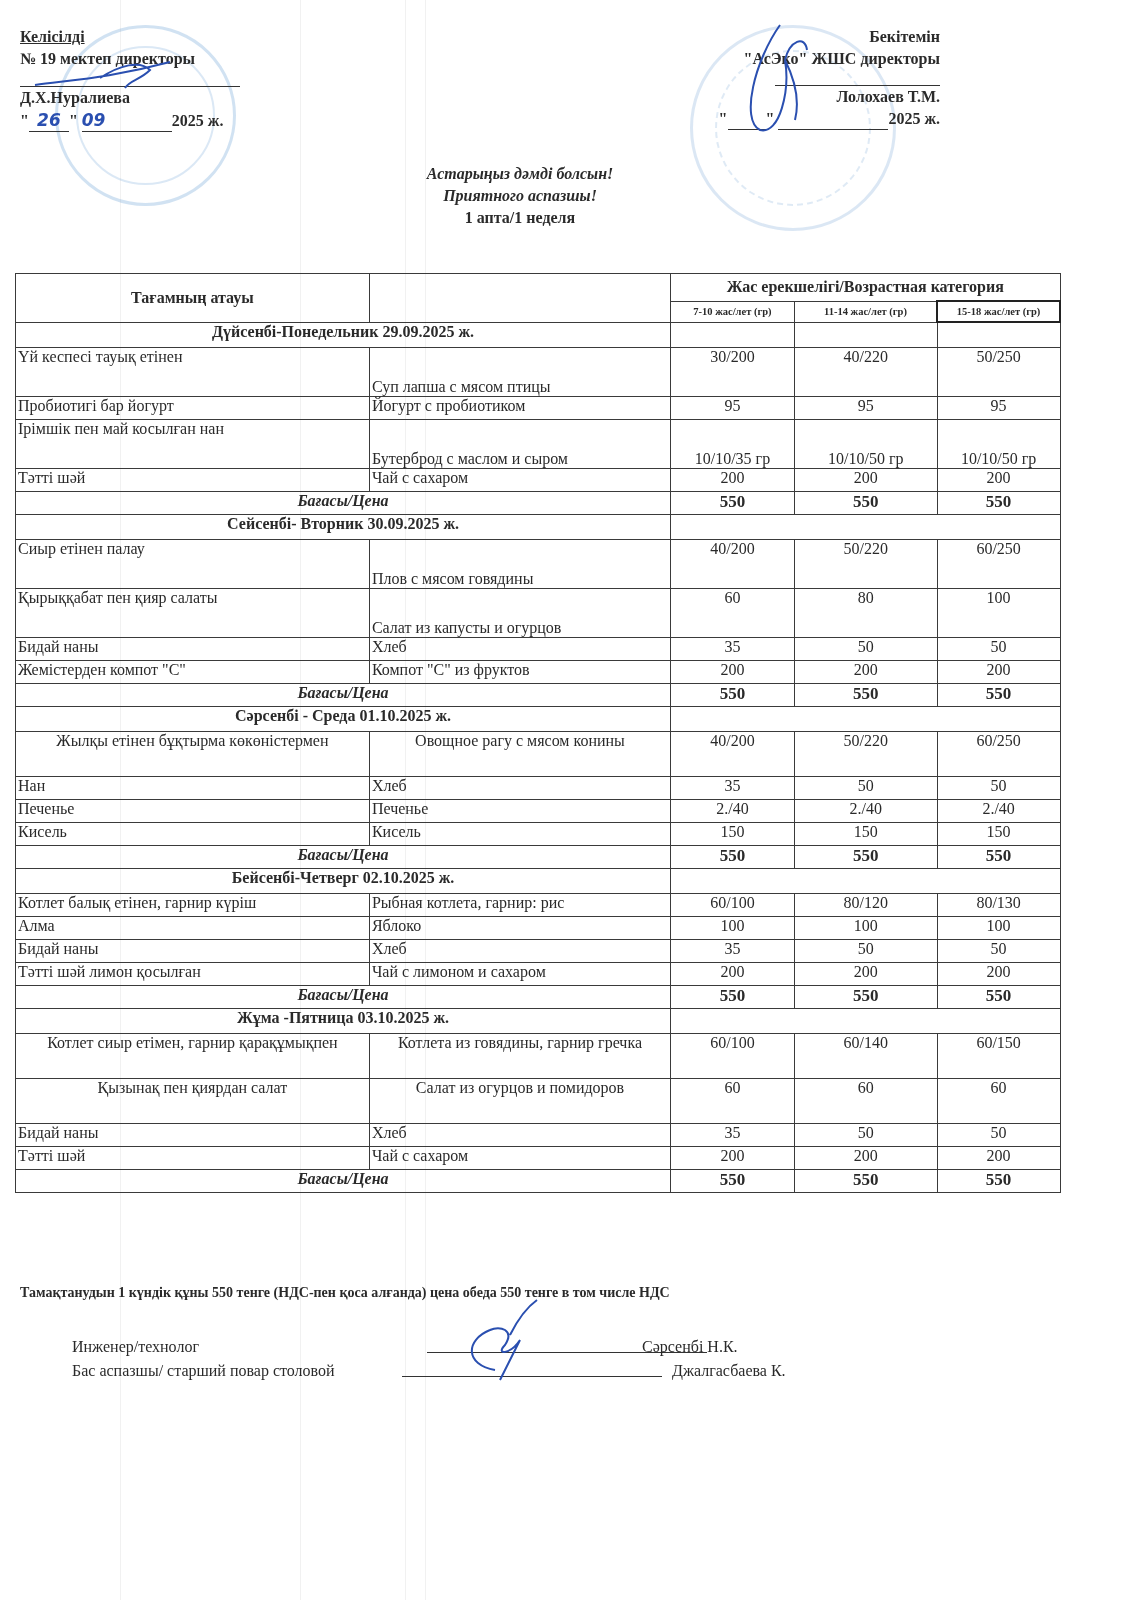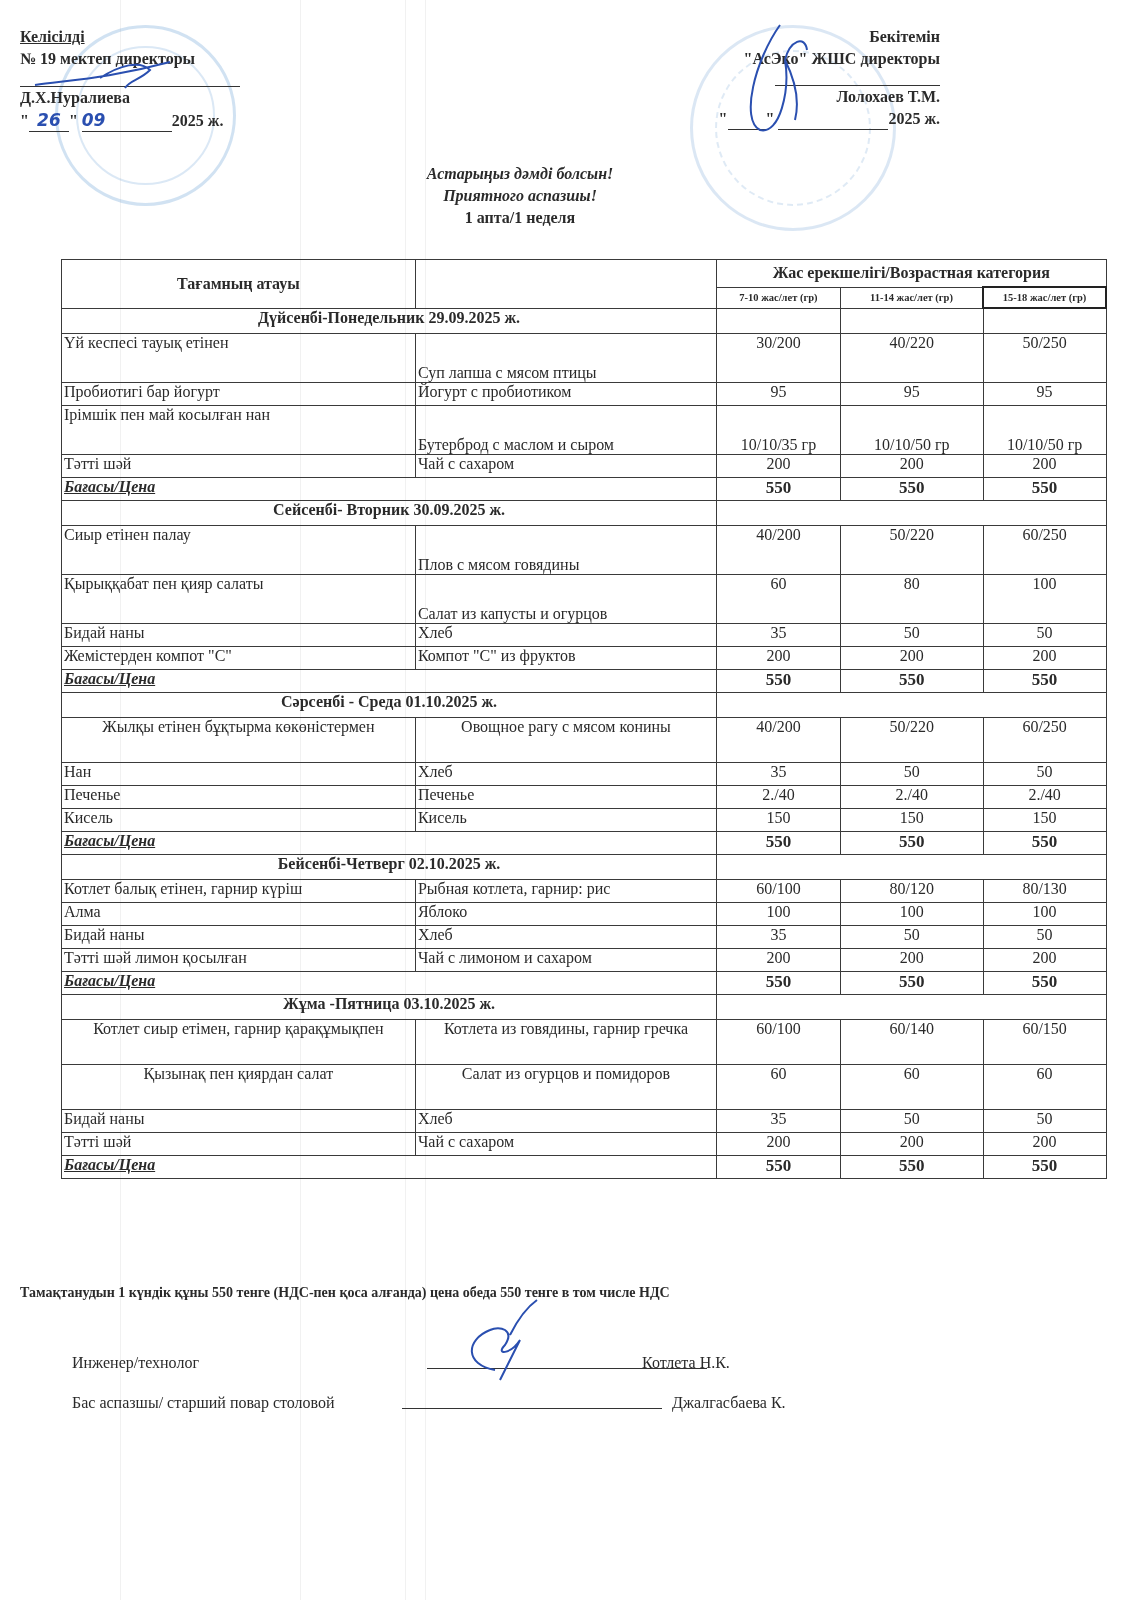--- a/index.html
+++ b/index.html
@@ -25,41 +25,41 @@
     .hdr { position:absolute; font-size:16px; font-weight:bold; line-height:22px; color:#2b2b2b; }
     .hdr-left { left:20px; top:26px; width:250px; }
     .hdr-left .c { width:210px; display:block;text-decoration:underline; }
     .hdr-right { left:680px; top:26px; width:260px; text-align:right; }
     .sigline { display:inline-block; border-bottom:1px solid #333; vertical-align:bottom; }
     .handwrite { font-family:"DejaVu Sans", sans-serif; font-style:italic; font-weight:bold; color:#2a4fb0; font-size:17px; }
 
     .titles { position:absolute; left:330px; top:163px; width:380px; text-align:center; font-size:16px; line-height:22px; }
     .titles .it { font-style:italic; font-weight:bold; }
 
-    table.menu { position:absolute; left:15px; top:259px; width:1046px; border-collapse:collapse;
-                 font-size:16px; table-layout:fixed;margin-left:46px; }
+    table.menu { position:absolute; left:15px; top:273px; width:1046px; border-collapse:collapse;
+                 font-size:16px; table-layout:fixed; }
     table.menu td, table.menu th { border:1px solid #3a3a3a; padding:0 2px; vertical-align:top; }
     table.menu th { font-weight:bold; }
     .col1 { width:349px; } .col2 { width:297px; } .col3 { width:122px; } .col4 { width:141px; } .col5 { width:121px; }
     .th-main { height:46px; font-size:16px; vertical-align:middle !important; text-align:center; }
     .th-age { font-size:10.5px; height:19px; text-align:center; vertical-align:middle !important; }
     .th-age.boxed { border:2px solid #222 !important; }
     .age-top { height:26px; text-align:center; vertical-align:middle !important; }
     td.num { text-align:center; }
     td.day { font-weight:bold; text-align:center; height:24px; vertical-align:middle; }
-    td.price-label { text-align:left; font-weight:bold; font-style:italic; vertical-align:bottom; height:22px;text-decoration:underline; }
+    td.price-label { text-align:center; font-weight:bold; font-style:italic; vertical-align:bottom; height:22px; }
     td.price { font-weight:bold; text-align:center; vertical-align:middle; font-size:17px; }
     .r1 td { height:22px; }
     .rtall td { height:48px; }
     .rmid td { height:44px;text-align:center; }
     .bottom { vertical-align:bottom !important; }
 
     .footer-note { position:absolute; left:20px; top:1285px; font-size:14px; font-weight:bold; }
     .sig-block { position:absolute; left:72px; top:1335px; font-size:16px; line-height:24px; width:760px; }
-    .sig-row { position:relative; height:24px;margin-top:16px; }
+    .sig-row { position:relative; height:24px; }
     .sig-row .role { position:absolute; left:0; }
     .sig-row .line { position:absolute; left:355px; width:280px; border-bottom:1px solid #333; top:17px; }
     .sig-row .name { position:absolute; left:570px; }
     .sig-row.r2 .line { left:330px; width:260px; }
     .sig-row.r2 .name { left:600px; }
     svg.scrib { position:absolute; pointer-events:none; }
   </style>
 </head>
 <body>
 
@@ -323,21 +323,21 @@
         </tr>
       </tbody>
   </table>
 
   <div class="footer-note">Тамақтанудын 1 күндік құны 550 тенге (НДС-пен қоса алғанда) цена обеда 550 тенге в том числе НДС</div>
 
   <div class="sig-block">
     <div class="sig-row">
       <span class="role">Инженер/технолог</span>
       <span class="line"></span>
-      <span class="name">Котлета Н.К.</span>
+      <span class="name">Сәрсенбі Н.К.</span>
     </div>
     <div class="sig-row r2">
       <span class="role">Бас аспазшы/ старший повар столовой</span>
       <span class="line"></span>
       <span class="name">Джалгасбаева К.</span>
     </div>
   </div>
   <svg class="scrib" style="left:455px;top:1295px" width="90" height="90">
     <path d="M40 75 C10 70, 10 45, 35 35 C45 30, 60 35, 50 50 C40 60, 55 60, 65 45 L45 85 M55 40 C65 20, 75 10, 82 5" stroke="#2a4fb0" stroke-width="2" fill="none"></path>
   </svg>

